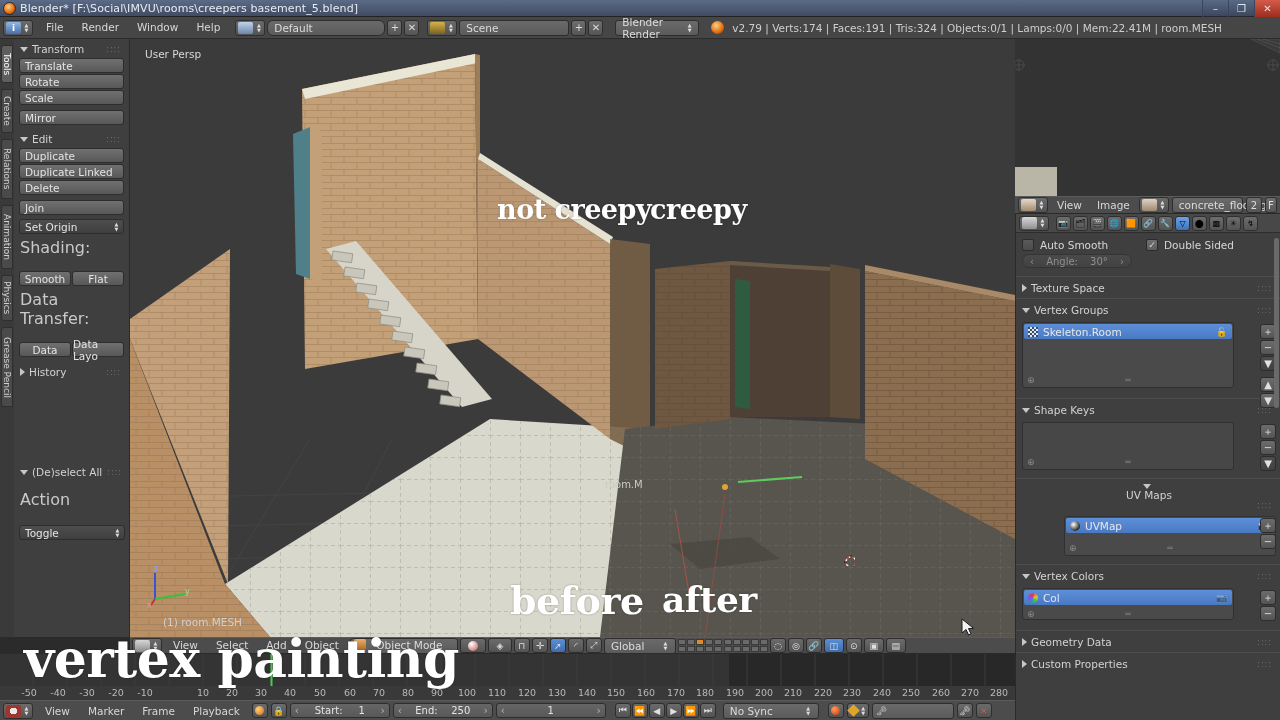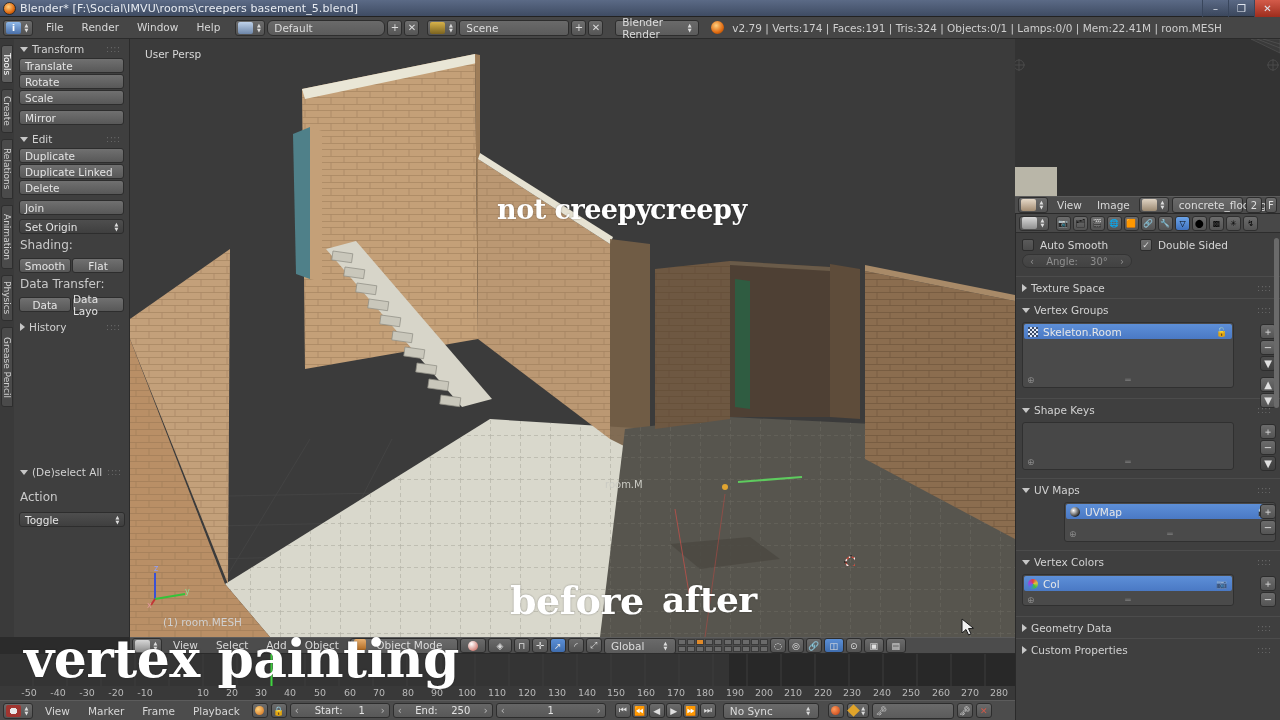--- a/index.html
+++ b/index.html
@@ -55,21 +55,21 @@
   .tri { width:0; height:0; margin-right:4px; }
   .tri.down { border-left:4px solid transparent; border-right:4px solid transparent;
     border-top:5px solid #c6c6c6; }
   .tri.right { border-top:4px solid transparent; border-bottom:4px solid transparent;
     border-left:5px solid #c6c6c6; }
   .grip { margin-left:auto; color:#707070; font-size:8px; letter-spacing:1px; padding-right:4px;}
   .tbtn { margin:0 5px 1px 5px; height:15px; border:1px solid #2d2d2d; border-radius:3px;
     background:linear-gradient(#707070,#585858); color:#e4e4e4; font-size:10.5px;
     display:flex; align-items:center; padding-left:5px; }
   .tbtn.dark { background:linear-gradient(#4e4e4e,#3f3f3f); }
-  .tlabel { color:#c9c9c9; font-size:12px; padding:3px 0 6px 6px; }
+  .tlabel { color:#c9c9c9; font-size:16px; padding:3px 0 14px 6px; }
   .trow { display:flex; margin:0 5px 1px 5px; gap:1px; }
   .trow .tbtn { margin:0; flex:1; }
 
   
   .deselect { position:absolute; left:14px; top:462px; width:116px; }
 
   
   .viewport { position:absolute; left:130px; top:39px; width:885px; height:598px;
     background:#3b3b3b; overflow:hidden; }
   .vp-label { position:absolute; left:15px; top:9px; color:#d8d8d8; font-size:10.5px; }
@@ -114,21 +114,21 @@
 
   
   .props { position:absolute; left:1015px; top:214px; width:265px; height:506px;
     background:#3f3f3f; border-left:1px solid #2a2a2a; overflow:hidden; }
   .props-tabs { height:19px; display:flex; align-items:center; gap:2px; padding:2px 3px;
     background:#484848; border-bottom:1px solid #2d2d2d; }
   .ptab { width:15px; height:15px; border-radius:3px; border:1px solid #2f2f2f;
     background:linear-gradient(#6c6c6c,#545454); display:flex; align-items:center;
     justify-content:center; font-size:8px; }
   .ptab.sel { background:linear-gradient(#6ba3e8,#3f72bf); }
-  .prow { display:flex; align-items:center; padding:3px 6px; gap:0; }
+  .prow { display:flex; align-items:center; padding:3px 6px; gap:6px; }
   .chk { width:12px; height:12px; border:1px solid #2c2c2c; border-radius:2px;
     background:linear-gradient(#5a5a5a,#4b4b4b); display:flex; align-items:center;
     justify-content:center; color:#d9d9d9; font-size:9px; }
   .chk.on { background:linear-gradient(#6f6f6f,#5d5d5d); }
   .plabel { color:#d6d6d6; font-size:10.5px; }
   .slider { margin:0 6px; height:14px; border-radius:7px; border:1px solid #343434;
     background:linear-gradient(#4a4a4a,#424242); color:#8f8f8f; font-size:10px;
     display:flex; align-items:center; justify-content:space-between; padding:0 7px; }
   .sect { color:#d2d2d2; font-size:10.5px; padding:5px 4px 4px 6px;
     display:flex; align-items:center; border-top:1px solid #4c4c4c; }
@@ -777,21 +777,21 @@
           <span>═</span>
         </div>
       </div>
       <div class="sidebtns" style="top:2px;">
         <div class="sbtn">＋</div>
         <div class="sbtn">−</div>
         <div class="sbtn dk">▼</div>
       </div>
     </div>
 
-    <div class="sect" style="margin-top:4px;">
+    <div class="sect" style="margin-top:4px;flex-direction:column;">
       <span class="tri down"></span>
       <span>UV Maps</span>
       <span class="grip">::::</span>
     </div>
     <div style="position:relative;height:44px;padding-left:42px;">
       <div class="listbox" style="width:212px;height:40px;position:relative;">
         <div class="listrow sel" style="margin:1px;border-radius:2px;">
           <span style="width:10px;height:10px;border-radius:50%;background:radial-gradient(circle at 35% 35%,#fff,#2a2a2a 70%);"></span>
           <span>UVMap</span>
           <span style="margin-left:auto;font-size:9px;">📷</span>

